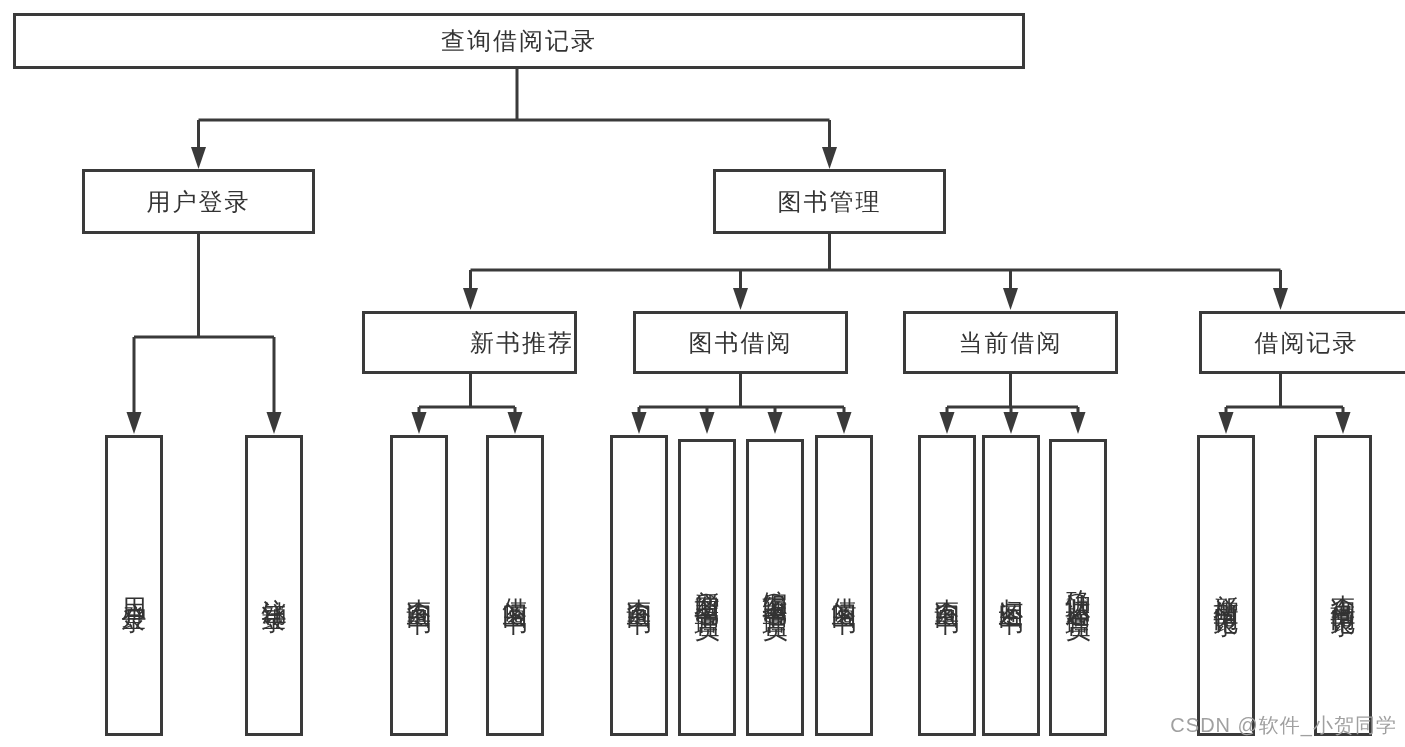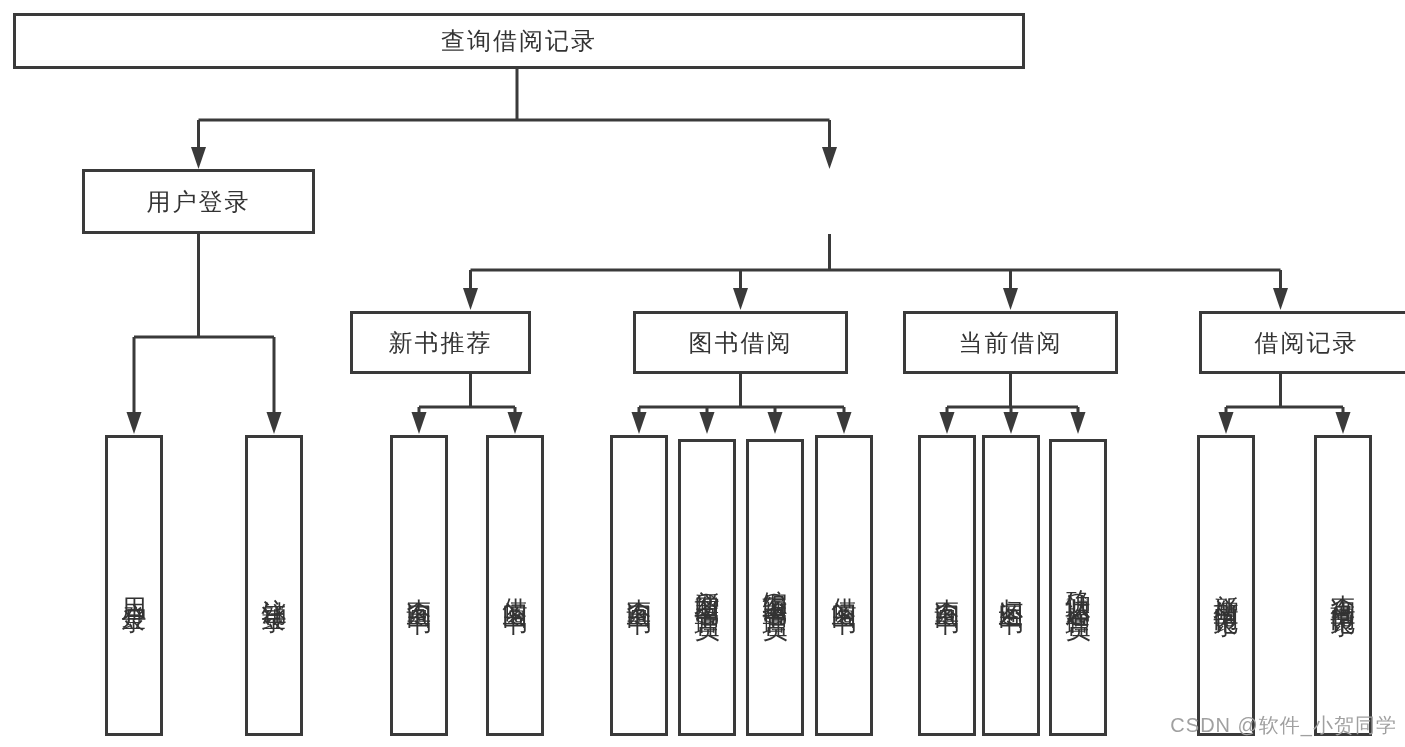--- a/index.html
+++ b/index.html
@@ -123,22 +123,25 @@
     </g>
   </svg>
 
   <div class="node hnode root-box" style="left:13px; top:13px; width:1012px; height:56px;">
     <span>查询借阅记录</span>
   </div>
 
   <div class="node hnode" style="left:82px; top:169px; width:233px; height:65px;">
     <span>用户登录</span>
   </div>
+  <div class="node hnode" style="left:713px; top:169px; width:233px; height:65px;">
+    <span>图书管理</span>
+  </div>
 
-  <div class="node hnode" style="left:350px; top:311px; width:181px; height:63px;">
+  <div class="node hnode" style="left:362px; top:311px; width:215px; height:63px;justify-content:flex-end;">
     <span>新书推荐</span>
   </div>
   <div class="node hnode" style="left:633px; top:311px; width:215px; height:63px;">
     <span>图书借阅</span>
   </div>
   <div class="node hnode" style="left:903px; top:311px; width:215px; height:63px;">
     <span>当前借阅</span>
   </div>
   <div class="node hnode" style="left:1199px; top:311px; width:215px; height:63px;">
     <span>借阅记录</span>

